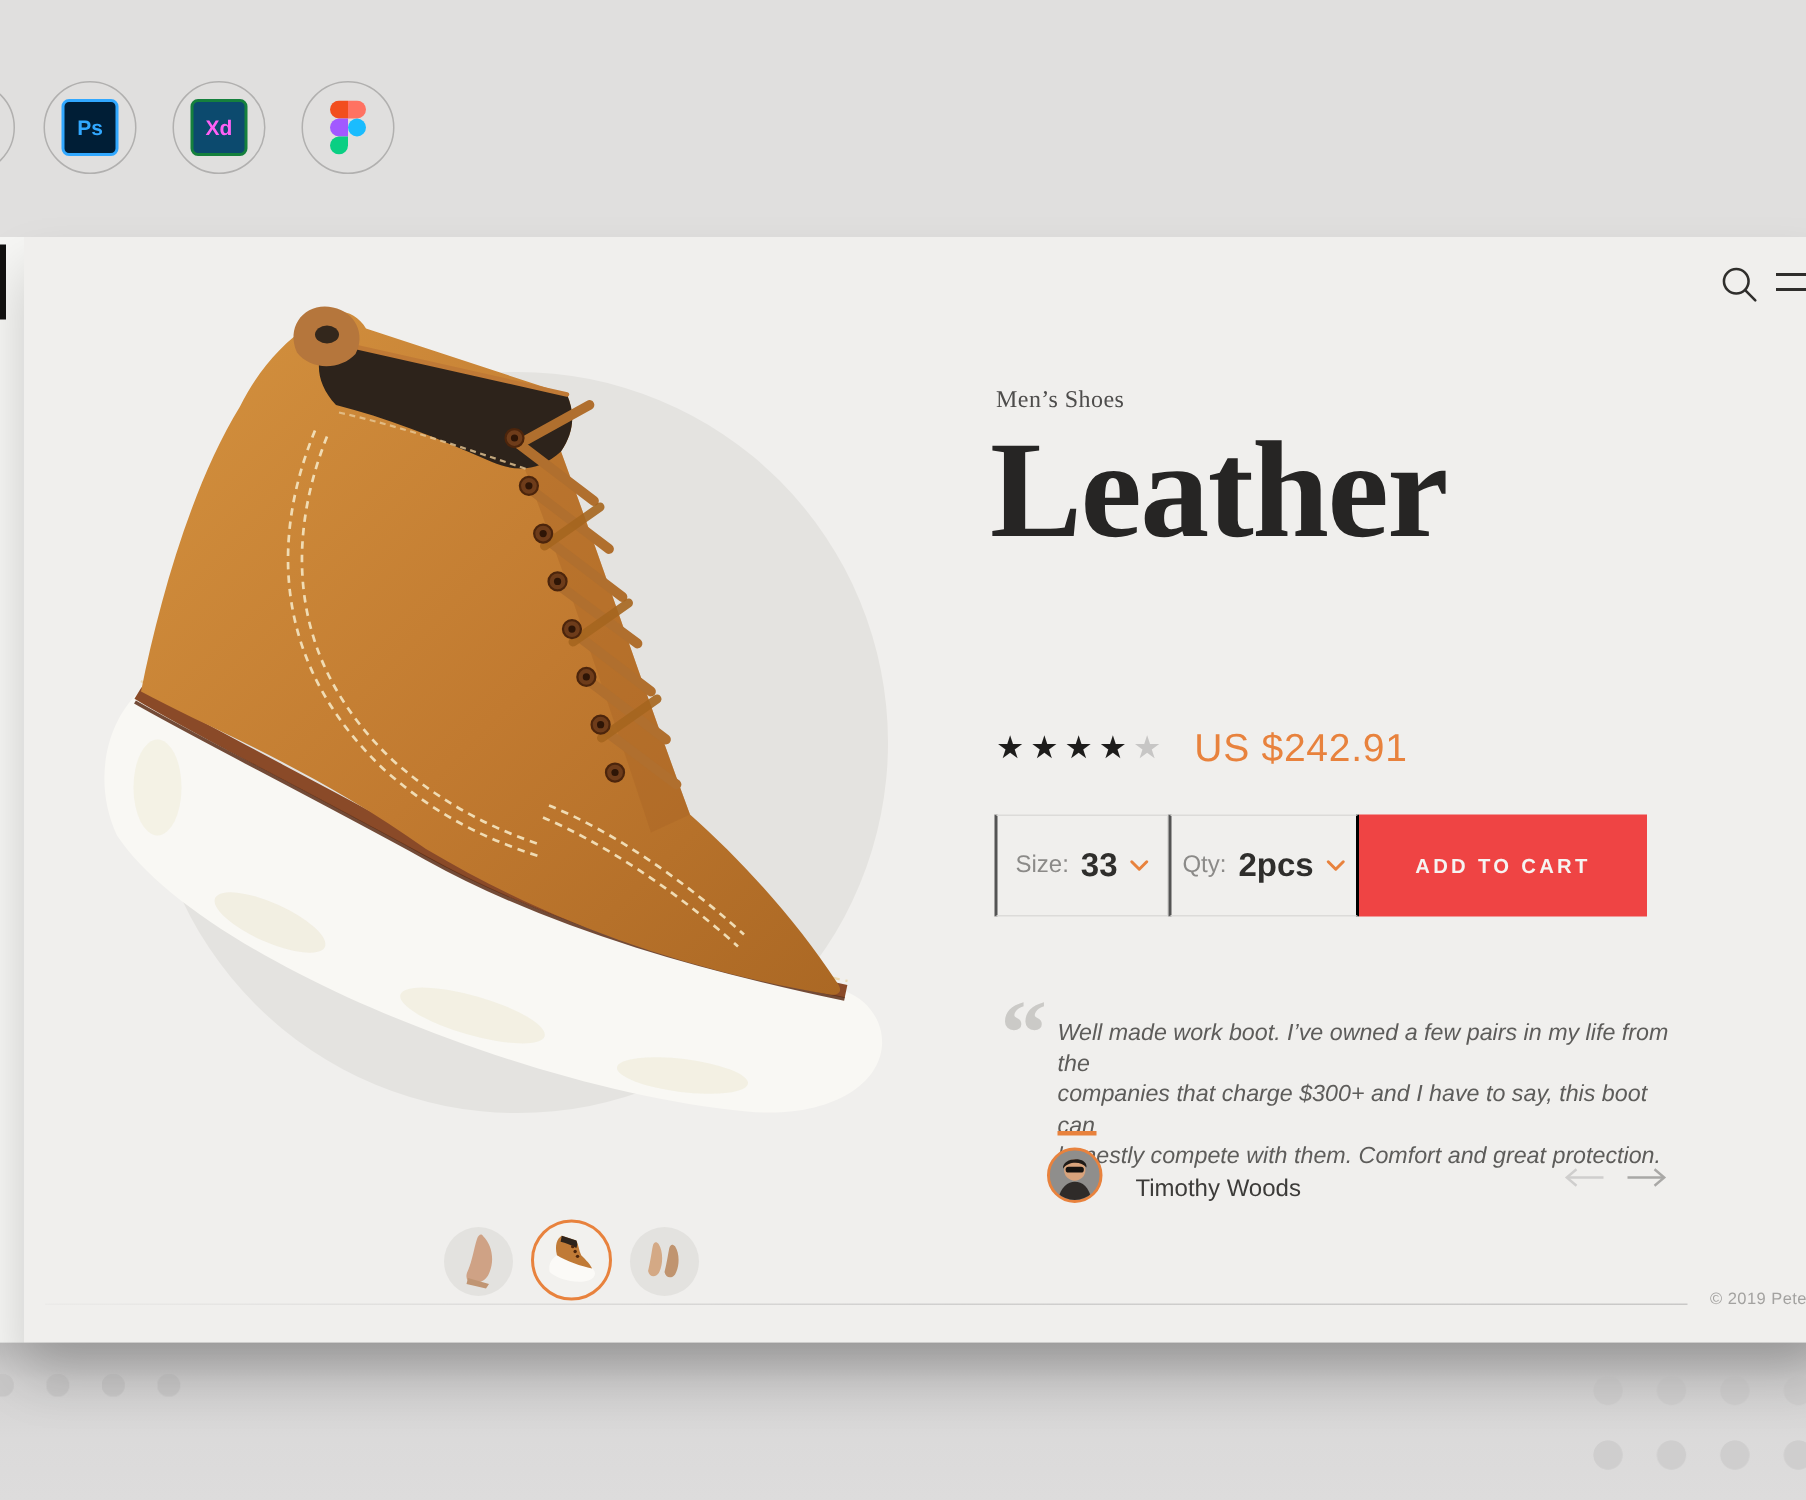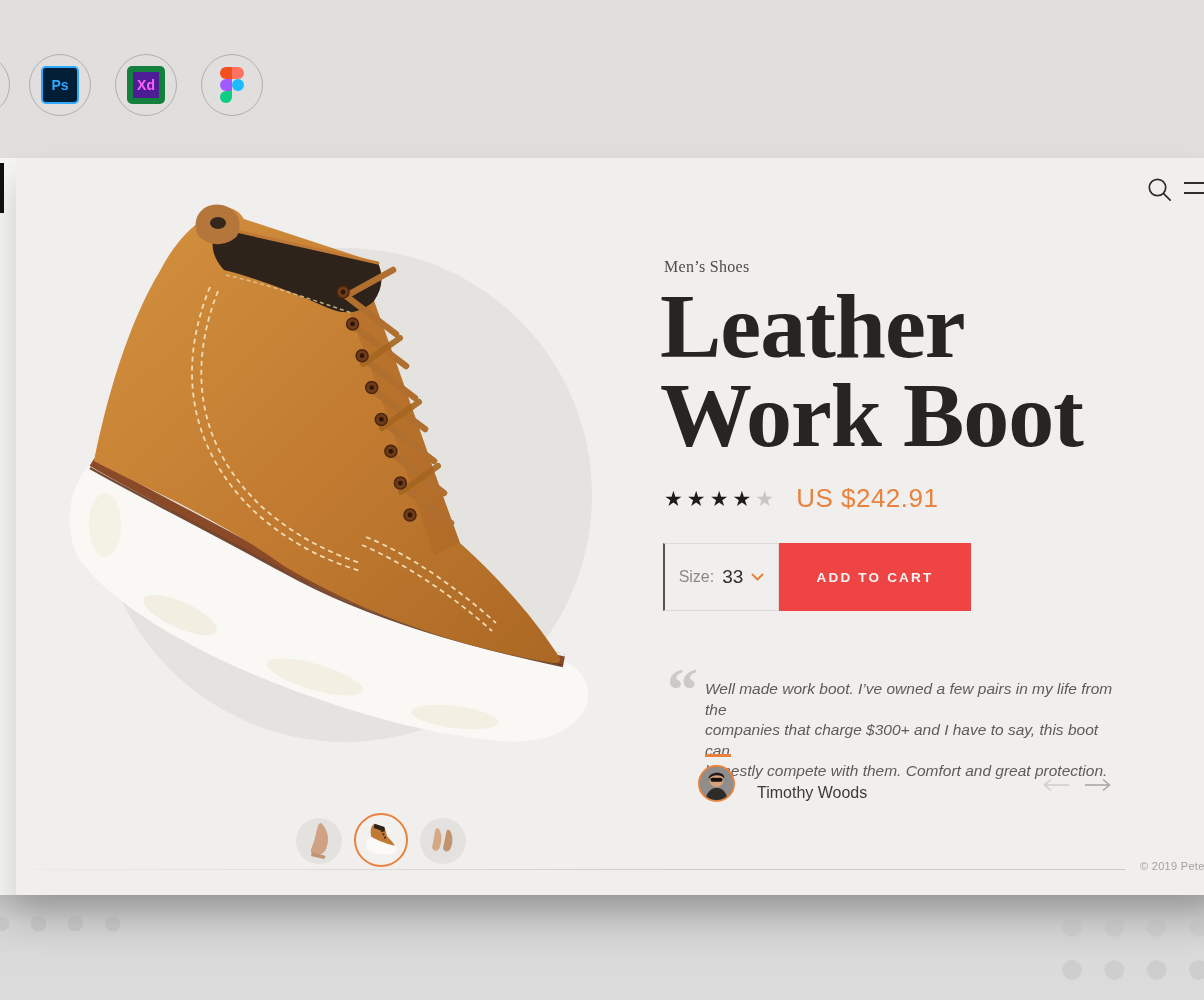--- a/index.html
+++ b/index.html
@@ -19,21 +19,21 @@
   }
   .app-circle.partial { left:-52px; }
   .app-circle.ps { left:29px; }
   .app-circle.xd { left:115px; }
   .app-circle.figma { left:201px; }
   .adobe-sq {
     width:38px; height:38px; border-radius:5px; display:flex; align-items:center; justify-content:center;
     font-weight:bold; font-size:14px;
   }
   .ps-sq { background:#001e36; border:2px solid #31a8ff; color:#31a8ff; }
-  .xd-sq { background:#4c1d95; border:6px solid #15803d; color:#ff61f6; }
+  .xd-sq { background:#0c4a6e; border:2px solid #15803d; color:#ff61f6; }
 
   
   .bottom-zone {
     position:absolute; left:0; top:895px; width:1204px; height:105px;
     background:linear-gradient(180deg,#bdbcbc 0px,#d3d2d2 26px,#dbdada 64px,#dddcdc 100%);
   }
   .left-dots {
     position:absolute; left:-6px; top:916px; width:132px; height:15px;
     background-image:radial-gradient(circle at 7.5px 7.5px,#c9c8c8 7.5px,transparent 8px);
     background-size:37px 15px;
@@ -87,21 +87,21 @@
 
   .options { position:absolute; left:0; top:385px; display:flex; height:68px; }
   .opt-cell {
     display:flex; align-items:center; justify-content:center;
     border-top:1px solid #dcdbd9; border-bottom:1px solid #dcdbd9;
     background:none; cursor:pointer; height:68px;
   }
   .opt-size { width:116px; border-right:1px solid #dcdbd9; }
   .opt-qty { width:127px; }
   .opt-label { font-size:16px; color:#8b8a88; margin-right:8px; }
-  .opt-value { font-size:19px; font-weight:normal; color:#2f2e2c; }
+  .opt-value { font-size:22px; font-weight:bold; color:#2f2e2c; }
   .chev { margin-left:8px; display:inline-block; }
   .cart-btn {
     width:192px; height:68px; background:#ef4444; color:#f5f4f2; border:none; cursor:pointer;
     font-size:13.5px; letter-spacing:2.2px; font-weight:bold;
     font-family:"Liberation Sans", sans-serif;
   }
 
   .quote-mark {
     position:absolute; left:4px; top:500px;
     font-family:"Liberation Serif", serif; font-weight:bold; font-size:62px; line-height:1; color:#cbcac7;
@@ -280,32 +280,38 @@
         </svg>
       </div>
     </div>
   </div>
 
   <div class="info">
     <div class="category">Men’s Shoes</div>
 
     <div class="title">
       <div>Leather</div>
-      <div>Work Boot</div>
     </div>
 
     <div class="rating-row">
       <span class="stars"><span class="star on">★</span><span class="star on">★</span><span class="star on">★</span><span class="star on">★</span><span class="star">★</span></span>
       <span class="price">US $242.91</span>
     </div>
 
     <div class="options">
       <button class="opt-cell opt-size">
         <span class="opt-label">Size:</span>
         <span class="opt-value">33</span>
+        <svg class="chev" width="13" height="8" viewBox="0 0 13 8">
+          <path d="M1.5,1.5 L6.5,6.5 L11.5,1.5" fill="none" stroke="#e8823d" stroke-width="2" stroke-linecap="round" stroke-linejoin="round"></path>
+        </svg>
+      </button>
+      <button class="opt-cell opt-qty">
+        <span class="opt-label">Qty:</span>
+        <span class="opt-value">2pcs</span>
         <svg class="chev" width="13" height="8" viewBox="0 0 13 8">
           <path d="M1.5,1.5 L6.5,6.5 L11.5,1.5" fill="none" stroke="#e8823d" stroke-width="2" stroke-linecap="round" stroke-linejoin="round"></path>
         </svg>
       </button>
       <button class="cart-btn">ADD TO CART</button>
     </div>
 
     <div class="quote-mark">“</div>
     <div class="quote-text">Well made work boot. I’ve owned a few pairs in my life from the
 companies that charge $300+ and I have to say, this boot can

